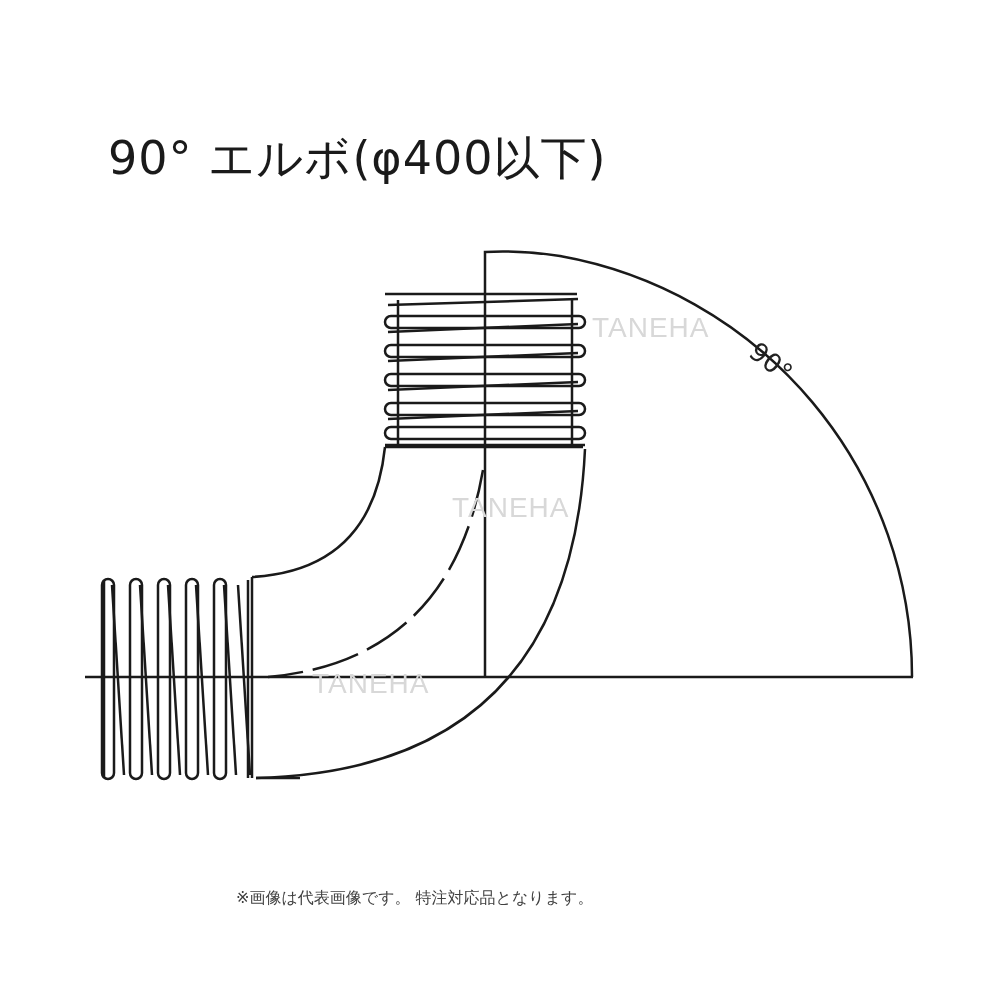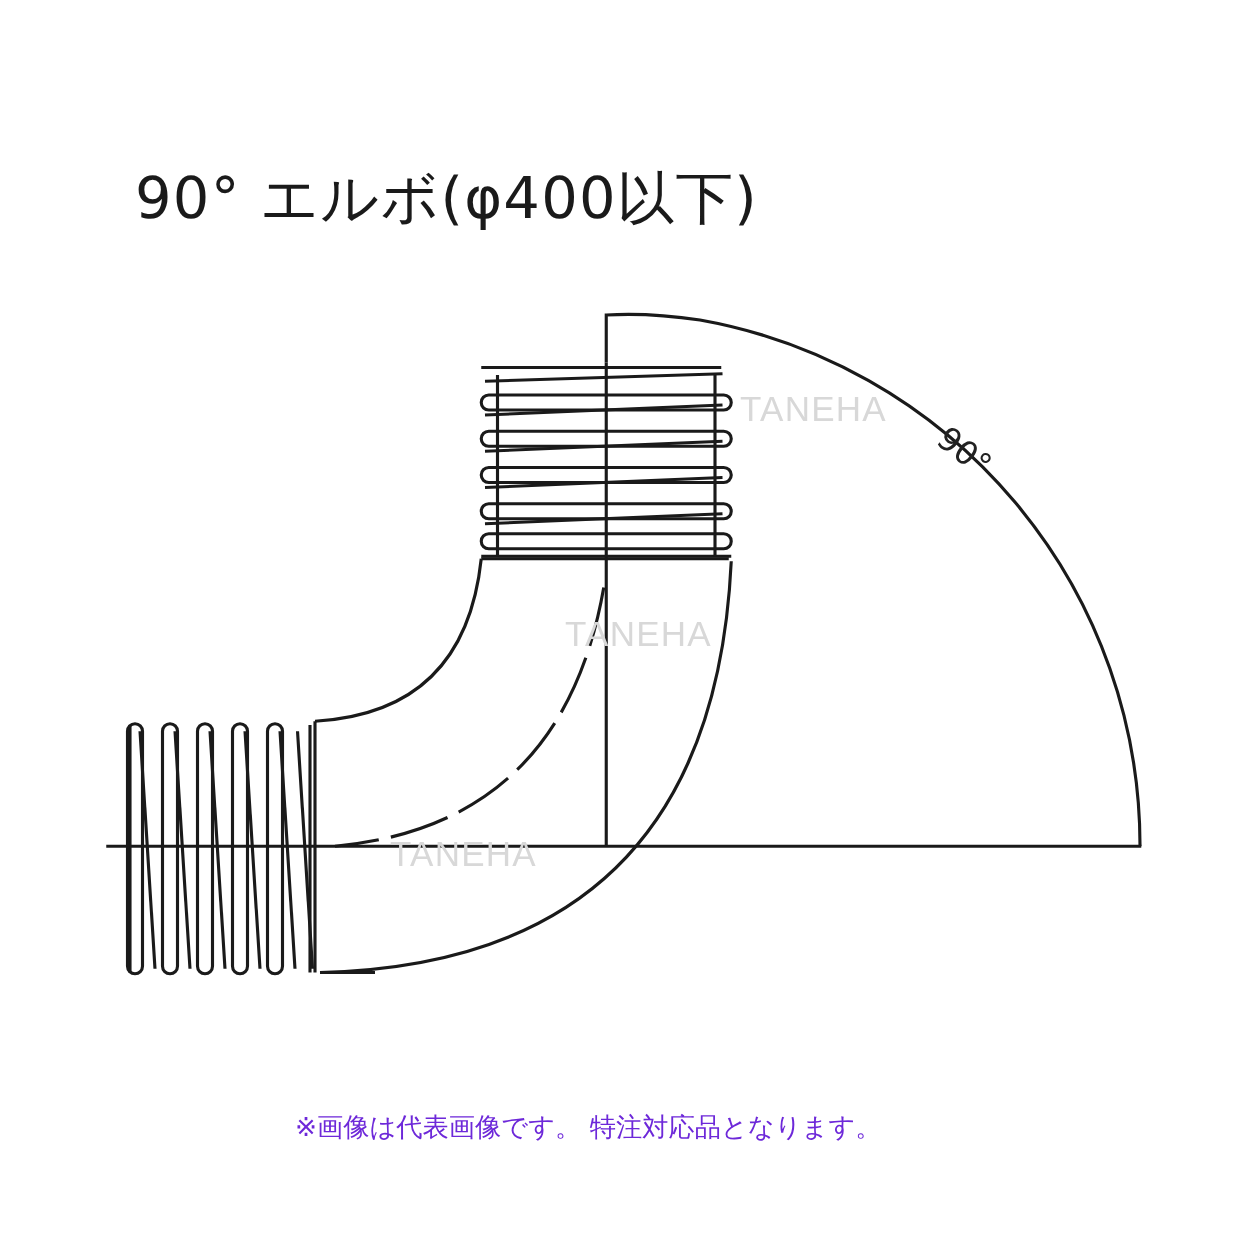--- a/index.html
+++ b/index.html
@@ -1,20 +1,20 @@
 <!DOCTYPE html>
 <html><head>
 <meta charset="utf-8">
 <style>
   html, body { margin: 0; padding: 0; background: #ffffff; }
   body { width: 1000px; height: 1000px; position: relative; overflow: hidden;
          font-family: "DejaVu Sans", "Liberation Sans", sans-serif; color: #1a1a1a; }
   .title { position: absolute; left: 108px; top: 128px; font-size: 46px; font-weight: 500;
            letter-spacing: 1px; color: #1a1a1a; white-space: nowrap; }
-  .note { position: absolute; left: 236px; top: 888px; font-size: 21px; color: #6d28d9;
+  .note { position: absolute; left: 236px; top: 888px; font-size: 16px; color: #404040;
           white-space: nowrap; }
   svg.drawing { position: absolute; left: 0; top: 0; }
   .wm { position: absolute; font-family: "Liberation Sans", sans-serif; font-size: 28px;
         color: #d8d8d8; letter-spacing: 1px; }
   .angle-label { position: absolute; left: 762px; top: 336px; font-size: 26px; color: #222;
                  transform: rotate(38deg); transform-origin: left top; white-space: nowrap; }
 </style>
 </head>
 <body>
 

